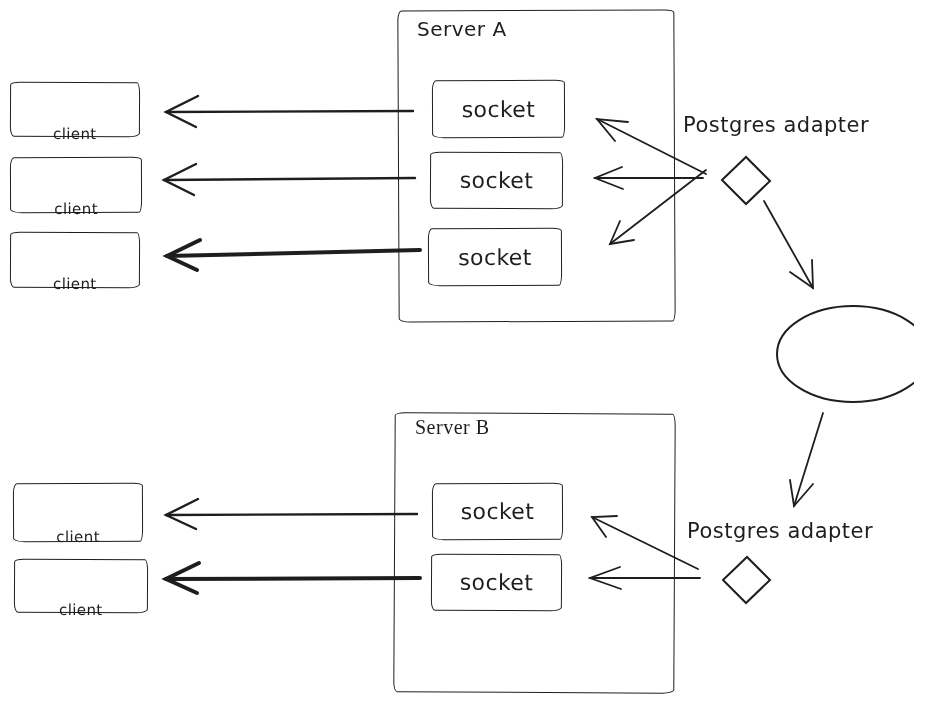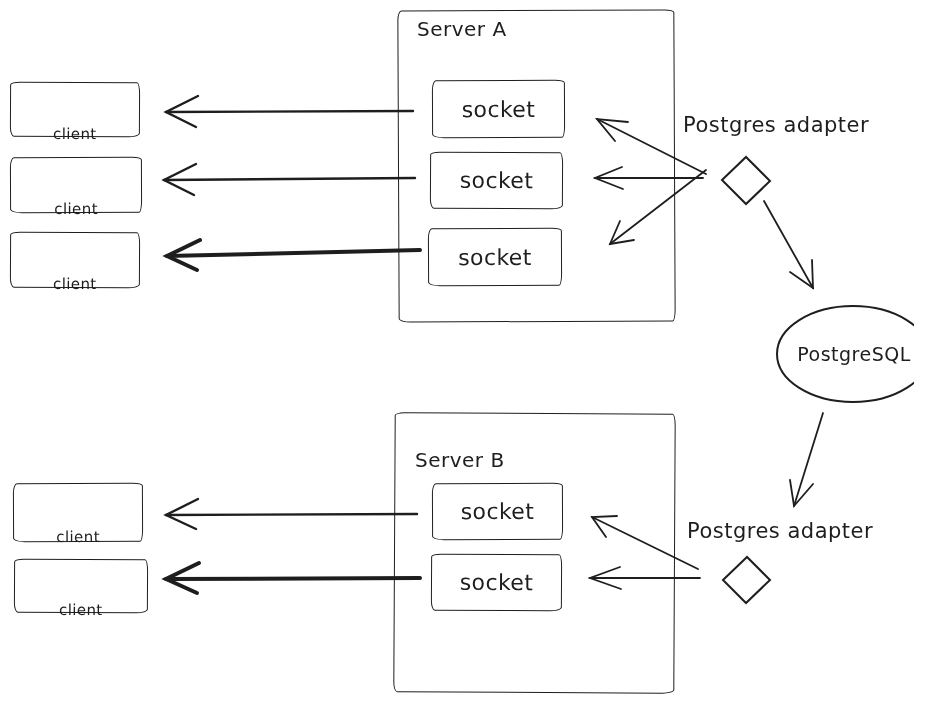--- a/index.html
+++ b/index.html
@@ -135,24 +135,23 @@
   </div>
   <div class="box sketch-a" style="left:10px; top:157px; width:132px; height:56px;">
     <span class="client-label">client</span>
   </div>
   <div class="box sketch-b" style="left:10px; top:232px; width:130px; height:56px;">
     <span class="client-label">client</span>
   </div>
 
   <div class="float-label" style="left:683px; top:113px;">Postgres adapter</div>
 
-  <div class="db-label" style="left:778px; top:343px; width:152px;">PostgreSQL</div>
 
   <div class="box server sketch-b" style="left:394px; top:413px; width:281px; height:280px;"></div>
-  <div class="server-title" style="left:415px; top:448px;">Server B</div>
+  <div class="server-title" style="left:415px; top:416px;font-family:Liberation Serif, serif;">Server B</div>
 
   <div class="box sketch-a" style="left:432px; top:483px; width:131px; height:57px;">
     <span class="socket-label">socket</span>
   </div>
   <div class="box sketch-b" style="left:431px; top:554px; width:131px; height:57px;">
     <span class="socket-label">socket</span>
   </div>
 
   <div class="box sketch-a" style="left:13px; top:483px; width:130px; height:59px;">
     <span class="client-label">client</span>

